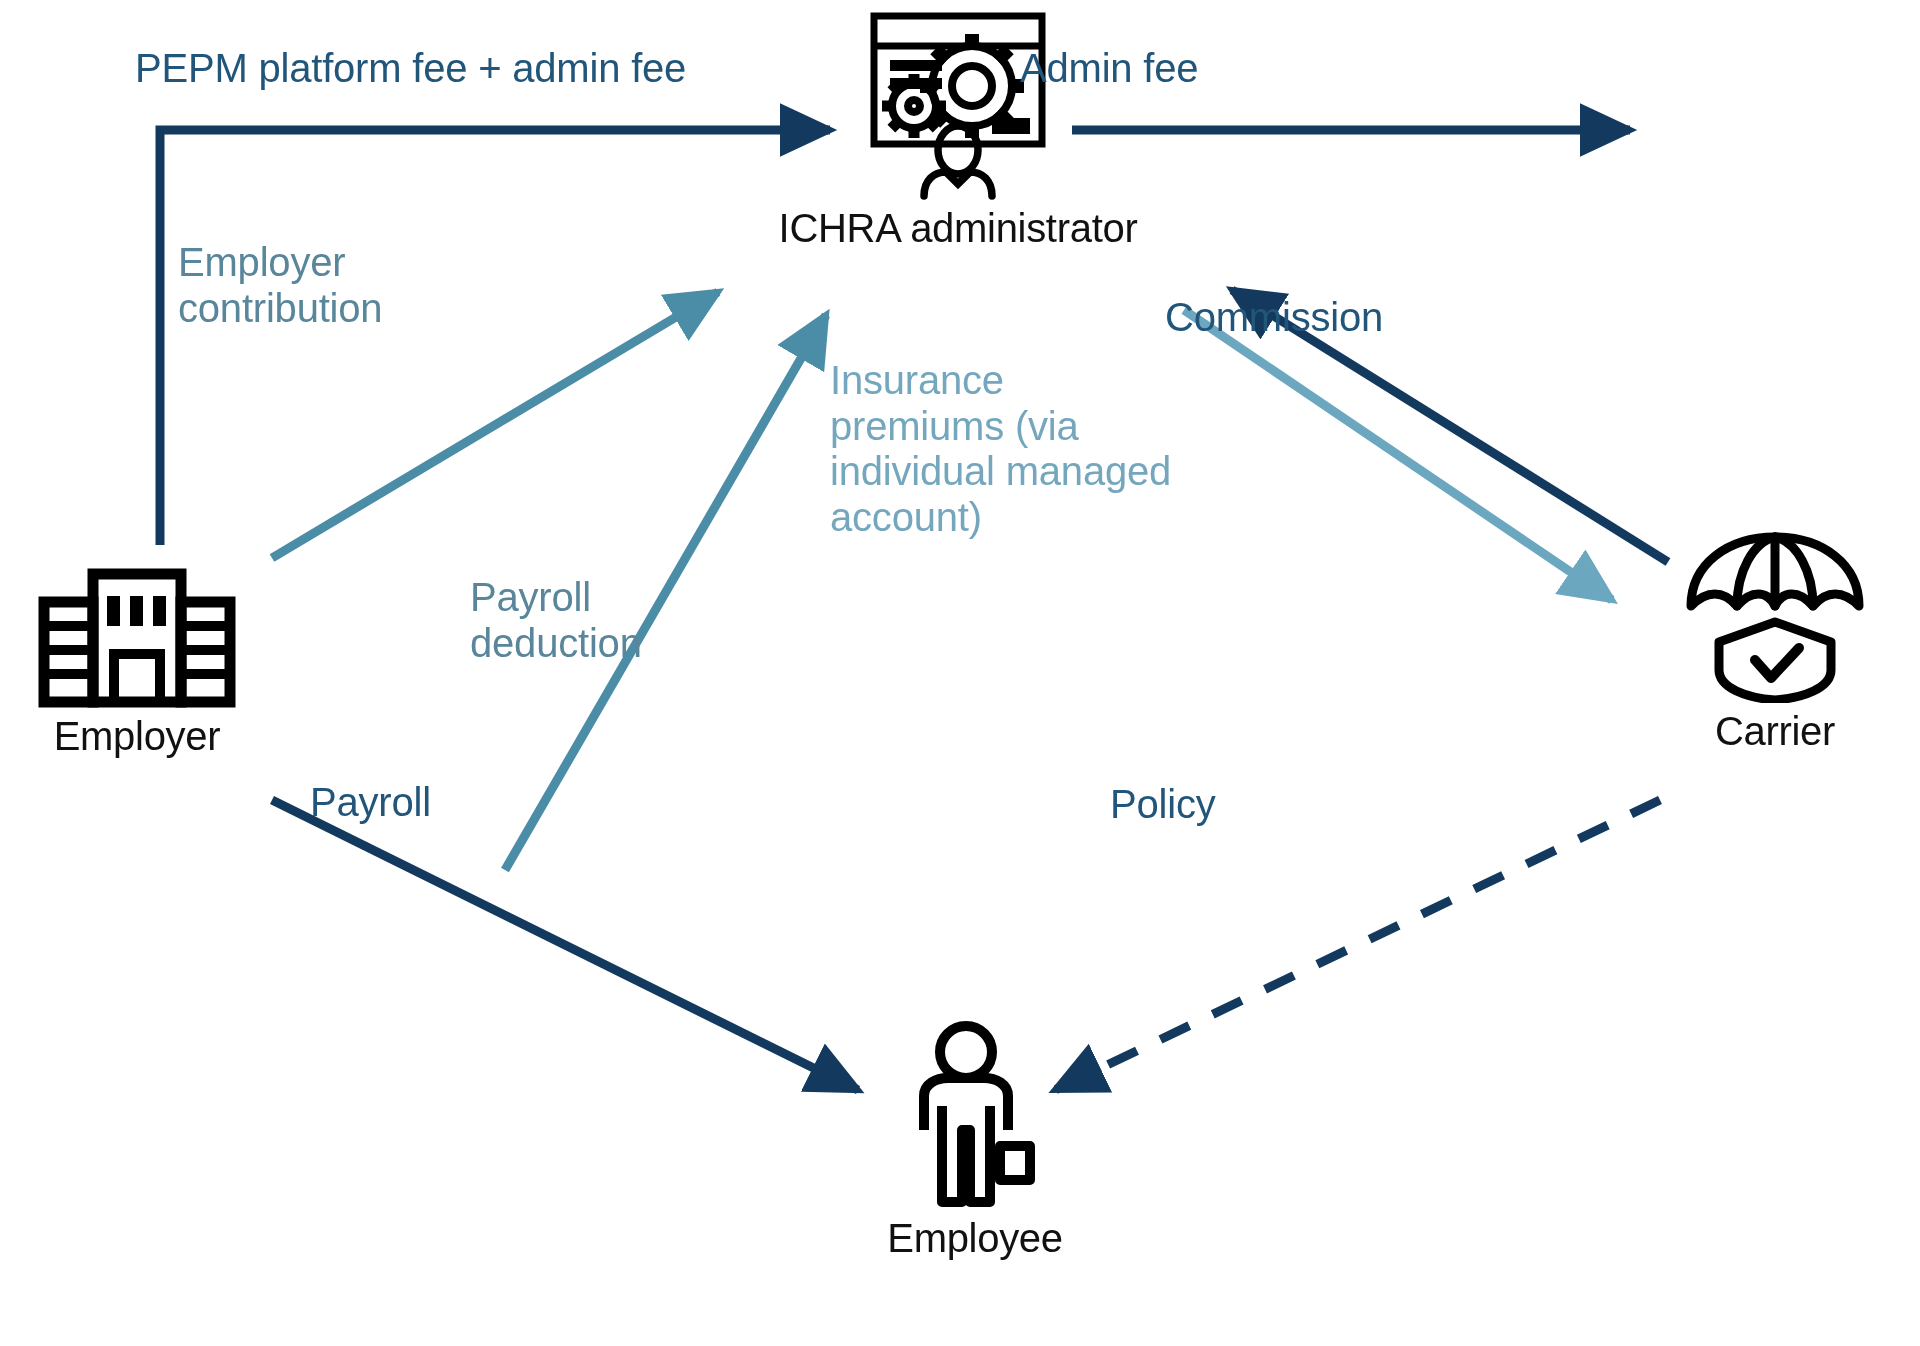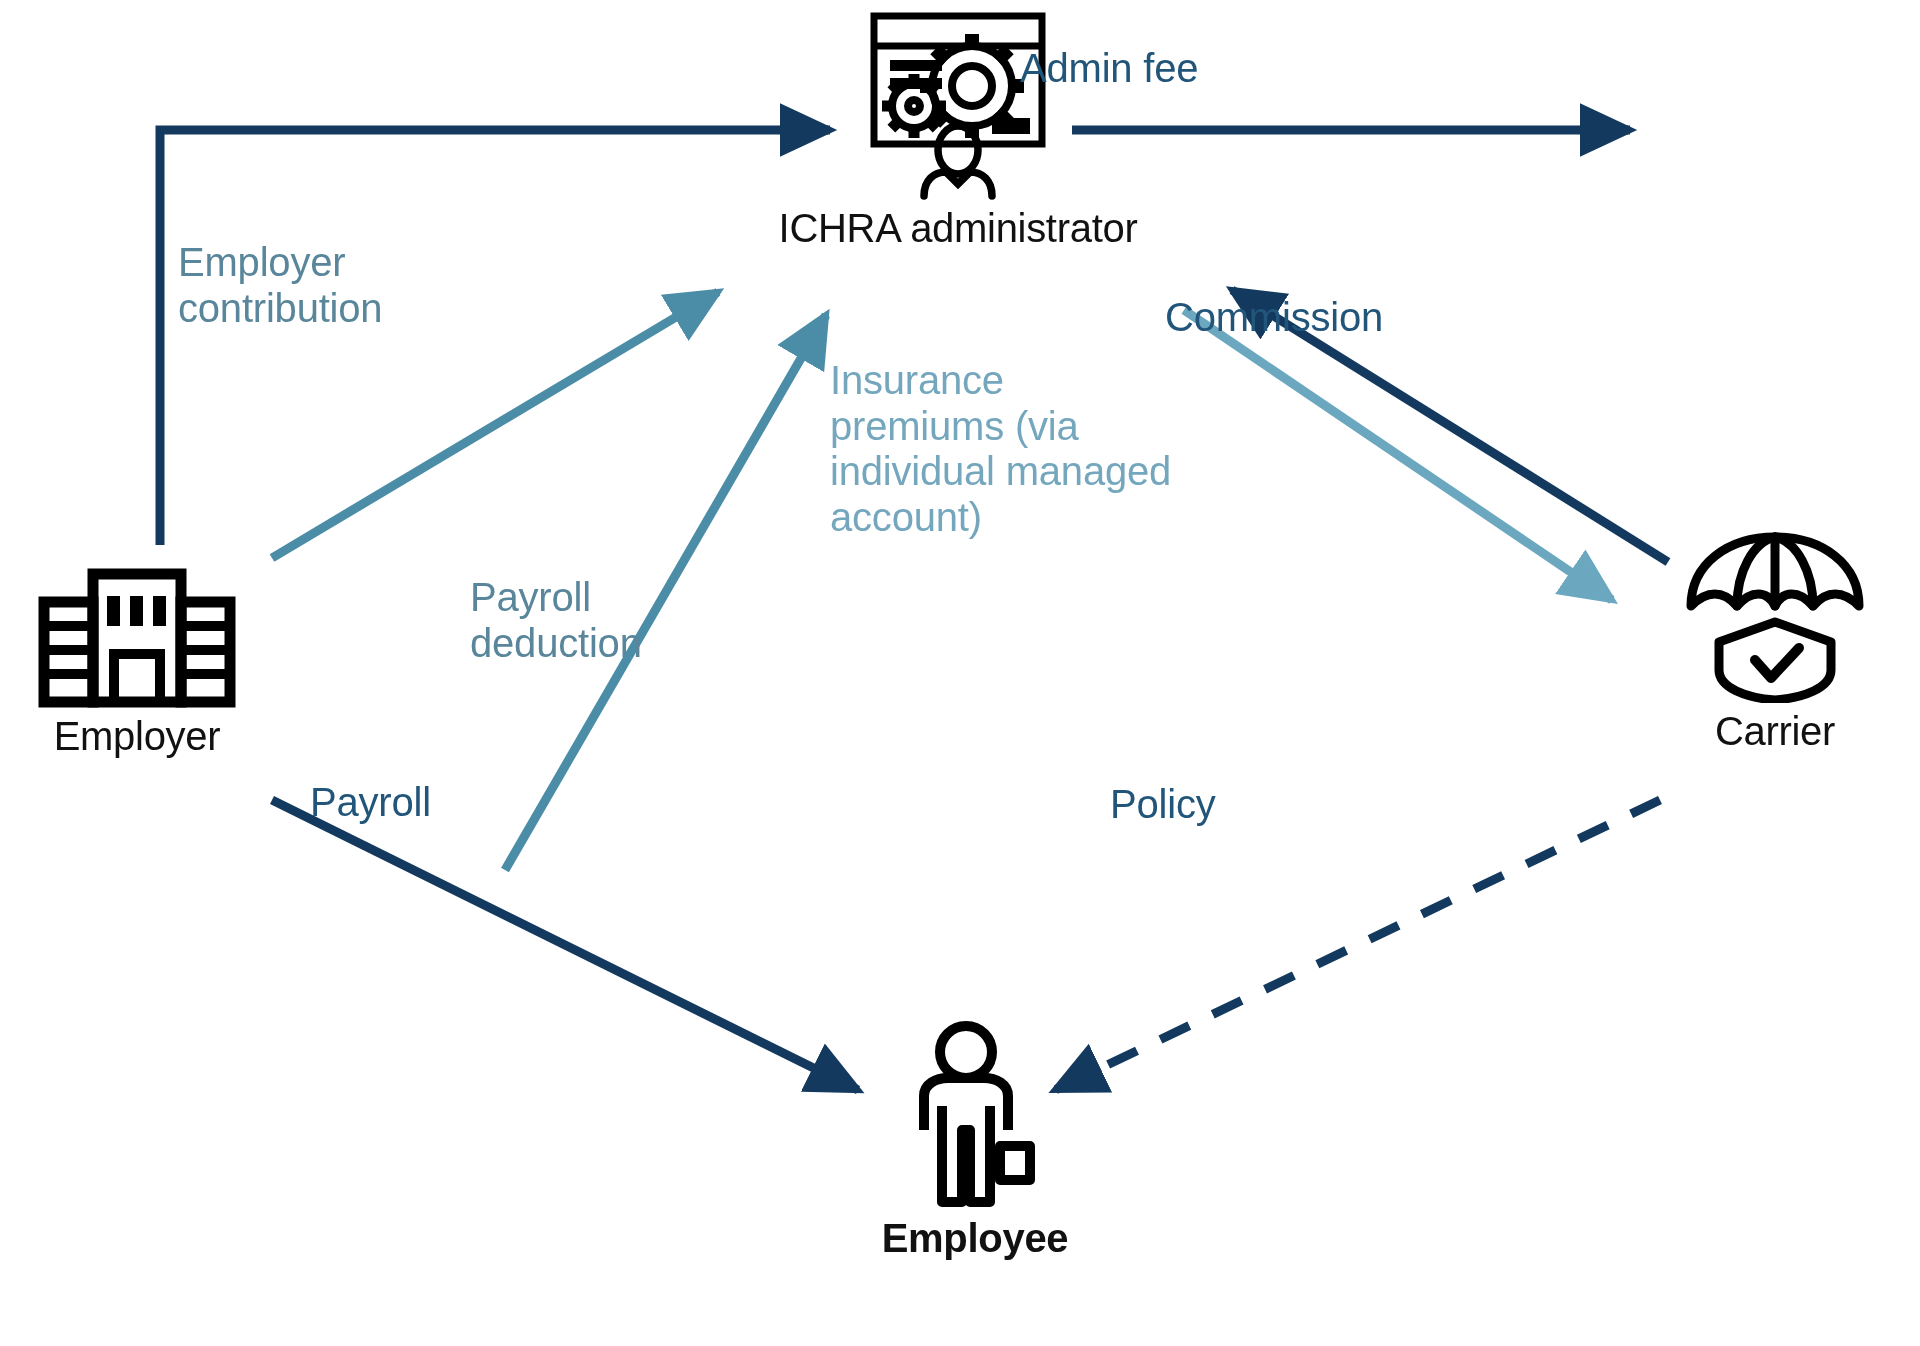--- a/index.html
+++ b/index.html
@@ -186,35 +186,36 @@
           <path d="M132,78 C132,44 116,14 94,9"></path>
           <path d="M94,94 L150,114 L150,142 C150,160 122,170 94,172
                    C66,170 38,160 38,142 L38,114 Z"></path>
           <path d="M74,132 L90,150 L118,120" stroke-width="10"></path>
         </g>
       </svg>
     </span>
     <span class="node-label">Carrier</span>
   </div>
 
-  <div class="node" style="left:860px; top:1020px; width:230px;font-weight:bold;">
+  <div class="node" style="left:860px; top:1020px; width:230px;">
     <span class="node-icon">
       <svg width="126" height="190" viewBox="0 0 126 190">
         <g fill="none" stroke="#000000" stroke-width="10" stroke-linejoin="round" stroke-linecap="butt">
           <circle cx="54" cy="32" r="26"></circle>
           <path d="M12,110 L12,76 C12,64 24,58 36,58 L72,58 C84,58 96,64 96,76 L96,110"></path>
           <path d="M12,110 L12,76"></path>
           <path d="M30,86 L30,182 L50,182 L50,110 L58,110 L58,182 L78,182 L78,86"></path>
           <rect x="88" y="126" width="30" height="34"></rect>
         </g>
       </svg>
     </span>
     <span class="node-label">Employee</span>
   </div>
 
+  <div class="edge-label lbl-slate" style="left:135px; top:46px; width:560px; text-align:left;">PEPM platform fee + admin fee</div>
 
   <div class="edge-label lbl-slate" style="left:1020px; top:46px; width:320px;">Admin fee</div>
 
   <div class="edge-label lbl-teal" style="left:178px; top:240px; width:290px;">Employer
 contribution</div>
 
   <div class="edge-label lbl-teal" style="left:470px; top:575px; width:240px;">Payroll
 deduction</div>
 
   <div class="edge-label lbl-slate" style="left:1165px; top:295px; width:240px;">Commission</div>

